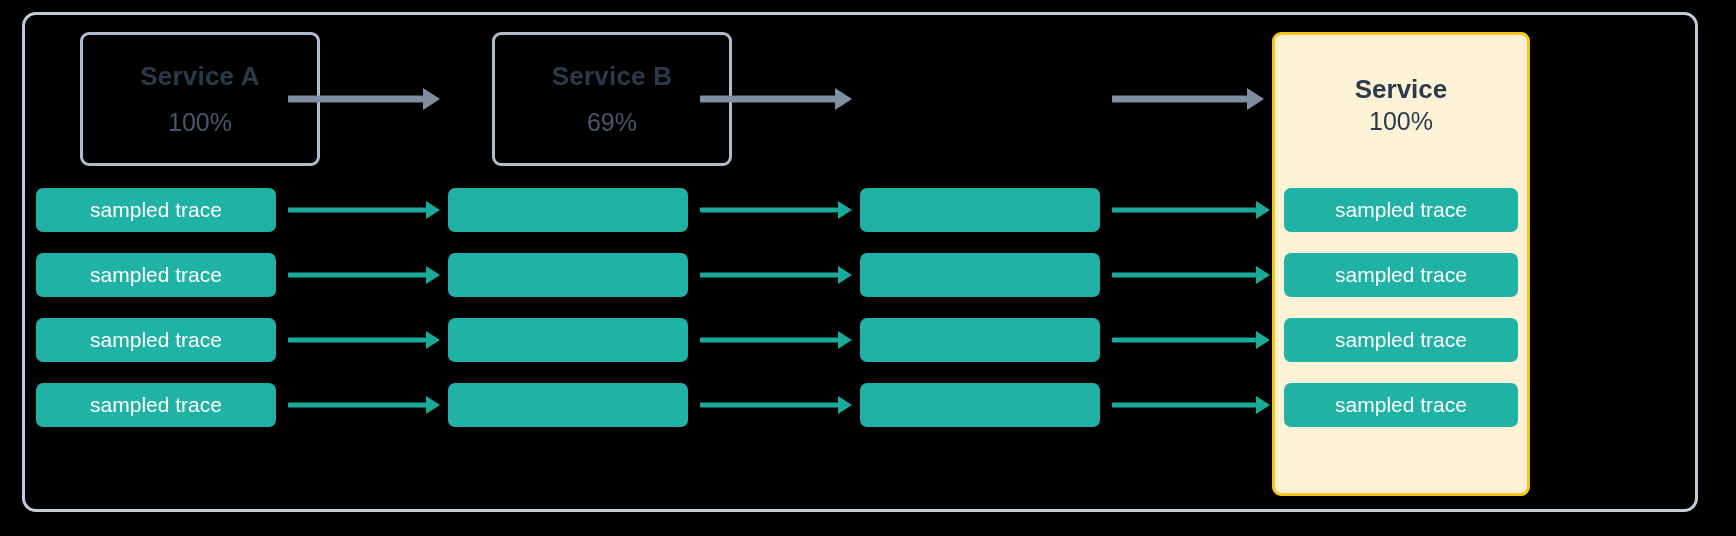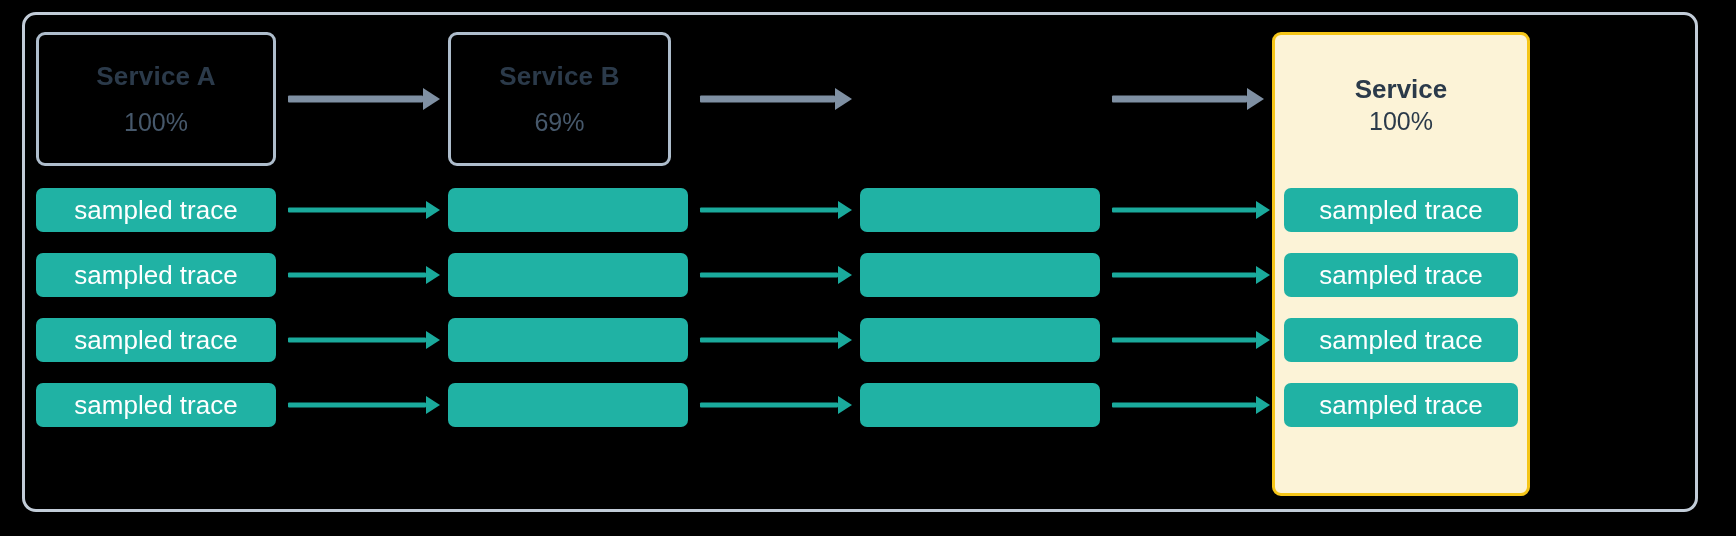--- a/index.html
+++ b/index.html
@@ -14,41 +14,42 @@
   }
 
   
   .node{position:absolute;box-sizing:border-box;}
 
   
   .svc-box{
     border:3px solid #aebdcc;border-radius:9px;background:transparent;
     display:flex;flex-direction:column;align-items:center;justify-content:center;
     gap:16px;
+    margin-left:44px;
   }
   .svc-title{font-size:26px;font-weight:bold;color:#2b3a4a;letter-spacing:.2px;line-height:1.15;}
   .svc-pct{font-size:25px;font-weight:normal;color:#46586b;line-height:1.15;}
 
   
   .result-panel{
     border:3px solid #f5c518;border-radius:9px;background:#fcf3d7;
     display:flex;flex-direction:column;align-items:center;
   }
   .result-head{
     height:140px;display:flex;flex-direction:column;align-items:center;
     justify-content:center;gap:2px;width:100%;
   }
   .result-title{font-size:26px;font-weight:bold;color:#2b3a4a;line-height:1.15;}
   .result-pct{font-size:25px;color:#2b3a4a;line-height:1.15;}
 
   
   .trace{
     position:absolute;background:#20b2a4;border-radius:7px;
     display:flex;align-items:center;justify-content:center;
-    color:#ffffff;font-size:26px;box-sizing:border-box;
+    color:#ffffff;font-size:21px;box-sizing:border-box;
   }
   .trace.blank{background:#20b2a4;}
 
   
   .arrow{position:absolute;height:0;}
   .arrow .shaft{position:absolute;left:0;top:50%;transform:translateY(-50%);height:7px;border-radius:1px;}
   .arrow .head{
     position:absolute;top:50%;transform:translateY(-50%);
     width:0;height:0;border-top:11px solid transparent;border-bottom:11px solid transparent;
   }
@@ -62,21 +63,21 @@
 
 <div id="stage">
 
   <div class="outer-frame"></div>
 
   <div class="node svc-box" style="left:36px;top:32px;width:240px;height:134px;">
     <div class="svc-title">Service A</div>
     <div class="svc-pct">100%</div>
   </div>
 
-  <div class="node svc-box" style="left:448px;top:32px;width:223px;height:134px;">
+  <div class="node svc-box" style="left:448px;top:32px;width:240px;height:134px;">
     <div class="svc-title">Service B</div>
     <div class="svc-pct">69%</div>
   </div>
 
 
   <div class="node result-panel" style="left:1272px;top:32px;width:258px;height:464px;">
     <div class="result-head">
       <div class="result-title">Service</div>
       <div class="result-pct">100%</div>
     </div>

